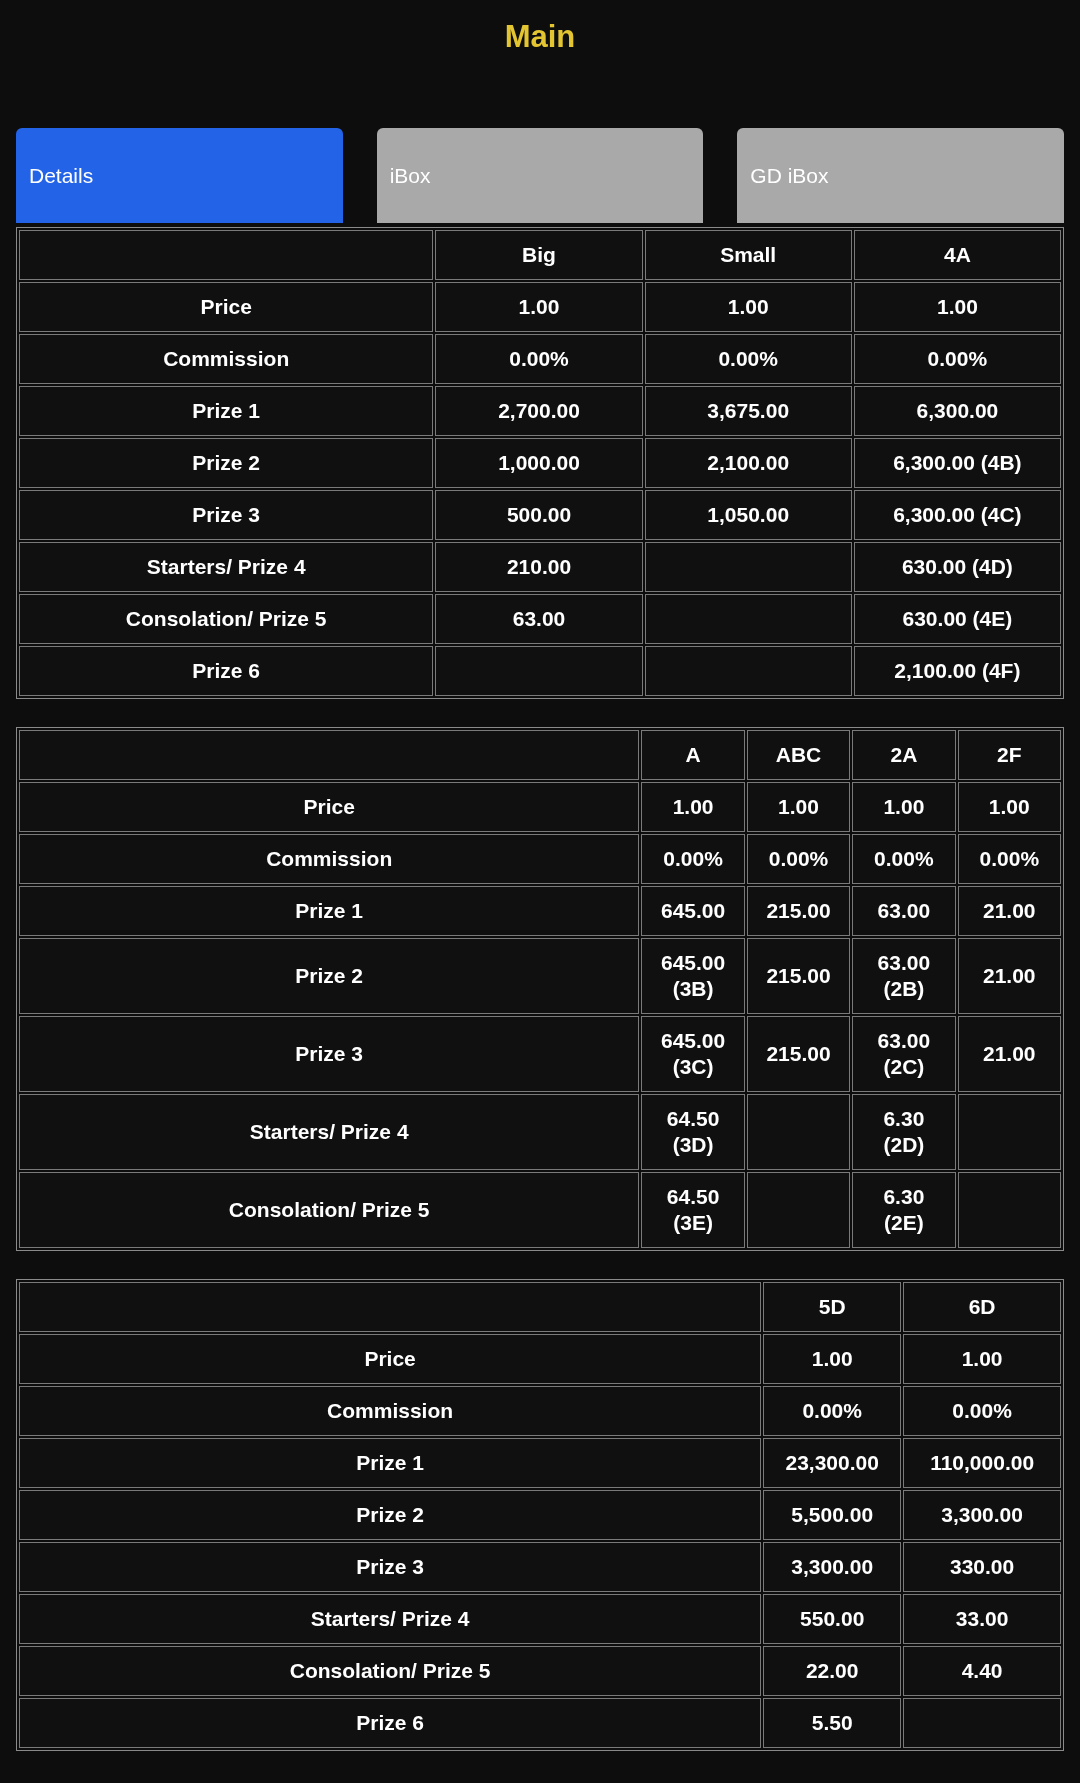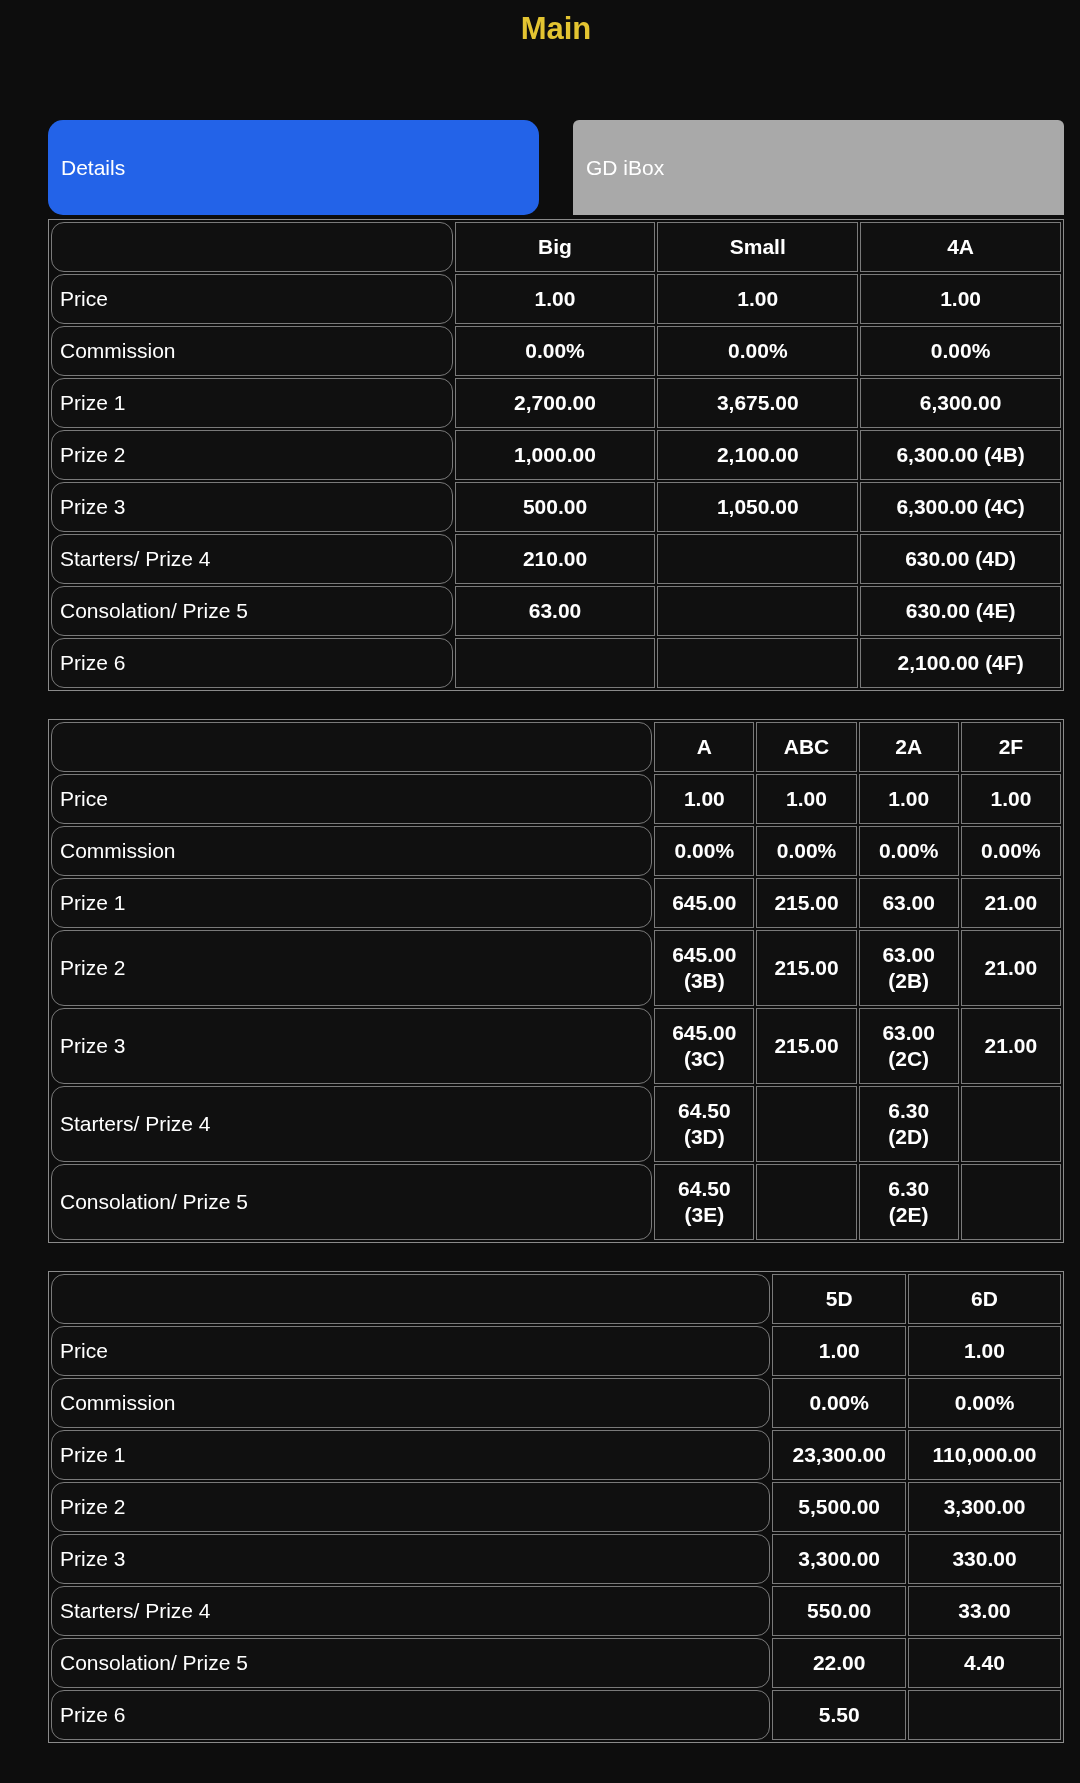--- a/index.html
+++ b/index.html
@@ -10,21 +10,21 @@
     --cell-border:#7a7a7a;
     --table-border:#8a8a8a;
   }
   html,body{margin:0;padding:0;}
   body{
     width:1080px;height:1783px;
     background:var(--bg);
     font-family:"Liberation Sans", sans-serif;
     overflow:hidden;
   }
-  .content{padding:8px 16px;box-sizing:border-box;margin-left:32px;}
+  .content{padding:16px 16px;box-sizing:border-box;}
   .page-title{
     margin:0;padding-top:3px;
     text-align:center;
     font-size:31px;font-weight:700;
     color:var(--accent-yellow);
   }
   .tab-bar{
     display:flex;gap:34px;
     margin-top:73px;
   }
@@ -34,47 +34,46 @@
     box-sizing:border-box;
     background:var(--tab-gray);
     border-radius:6px 6px 0 0;
     color:#ffffff;
     font-size:21px;line-height:28px;
     display:flex;align-items:center;
     padding:0 13px;
     cursor:pointer;
     user-select:none;
   }
-  .tab.active{background:var(--accent-blue);border-radius:15px;}
+  .tab.active{background:var(--accent-blue);}
   table.grid{
     width:100%;
     table-layout:fixed;
     border-collapse:separate;
     border-spacing:2px;
     border:1px solid var(--table-border);
     background:var(--bg);
     margin-top:4px;
   }
   table.grid + table.grid{margin-top:28px;}
   table.grid td{
     border:1px solid var(--cell-border);
     background:#101010;
     font-size:21px;
     color:#ffffff;
     padding:11px 8px;
     overflow:hidden;
     vertical-align:middle;
   }
   td.label{
-    font-weight:400;
+    font-weight:700;
     color:#ececec;
-    text-align:left;
+    text-align:center;
     padding-left:13px;
     line-height:26px;
-    border-radius:13px;
   }
   td.value{
     font-weight:700;
     text-align:center;
     white-space:pre-line;
     line-height:26px;
   }
   
   .t1 col.c0{width:40%;} .t1 col.c1,.t1 col.c2,.t1 col.c3{width:20%;}
   .t2 col.c0{width:60%;} .t2 col.c1,.t2 col.c2,.t2 col.c3,.t2 col.c4{width:10%;}
@@ -83,20 +82,23 @@
 </head>
 <body>
 
 <div class="content">
   <h1 class="page-title">Main</h1>
   <div class="tab-bar">
       <div class="tab active">
         <span>Details</span>
       </div>
       <div class="tab">
+        <span>iBox</span>
+      </div>
+      <div class="tab">
         <span>GD iBox</span>
       </div>
     </div>
   <div>
       <table class="grid t1">
         <colgroup>
           <col class="c0">
           <col class="c1">
           <col class="c2">
           <col class="c3">

